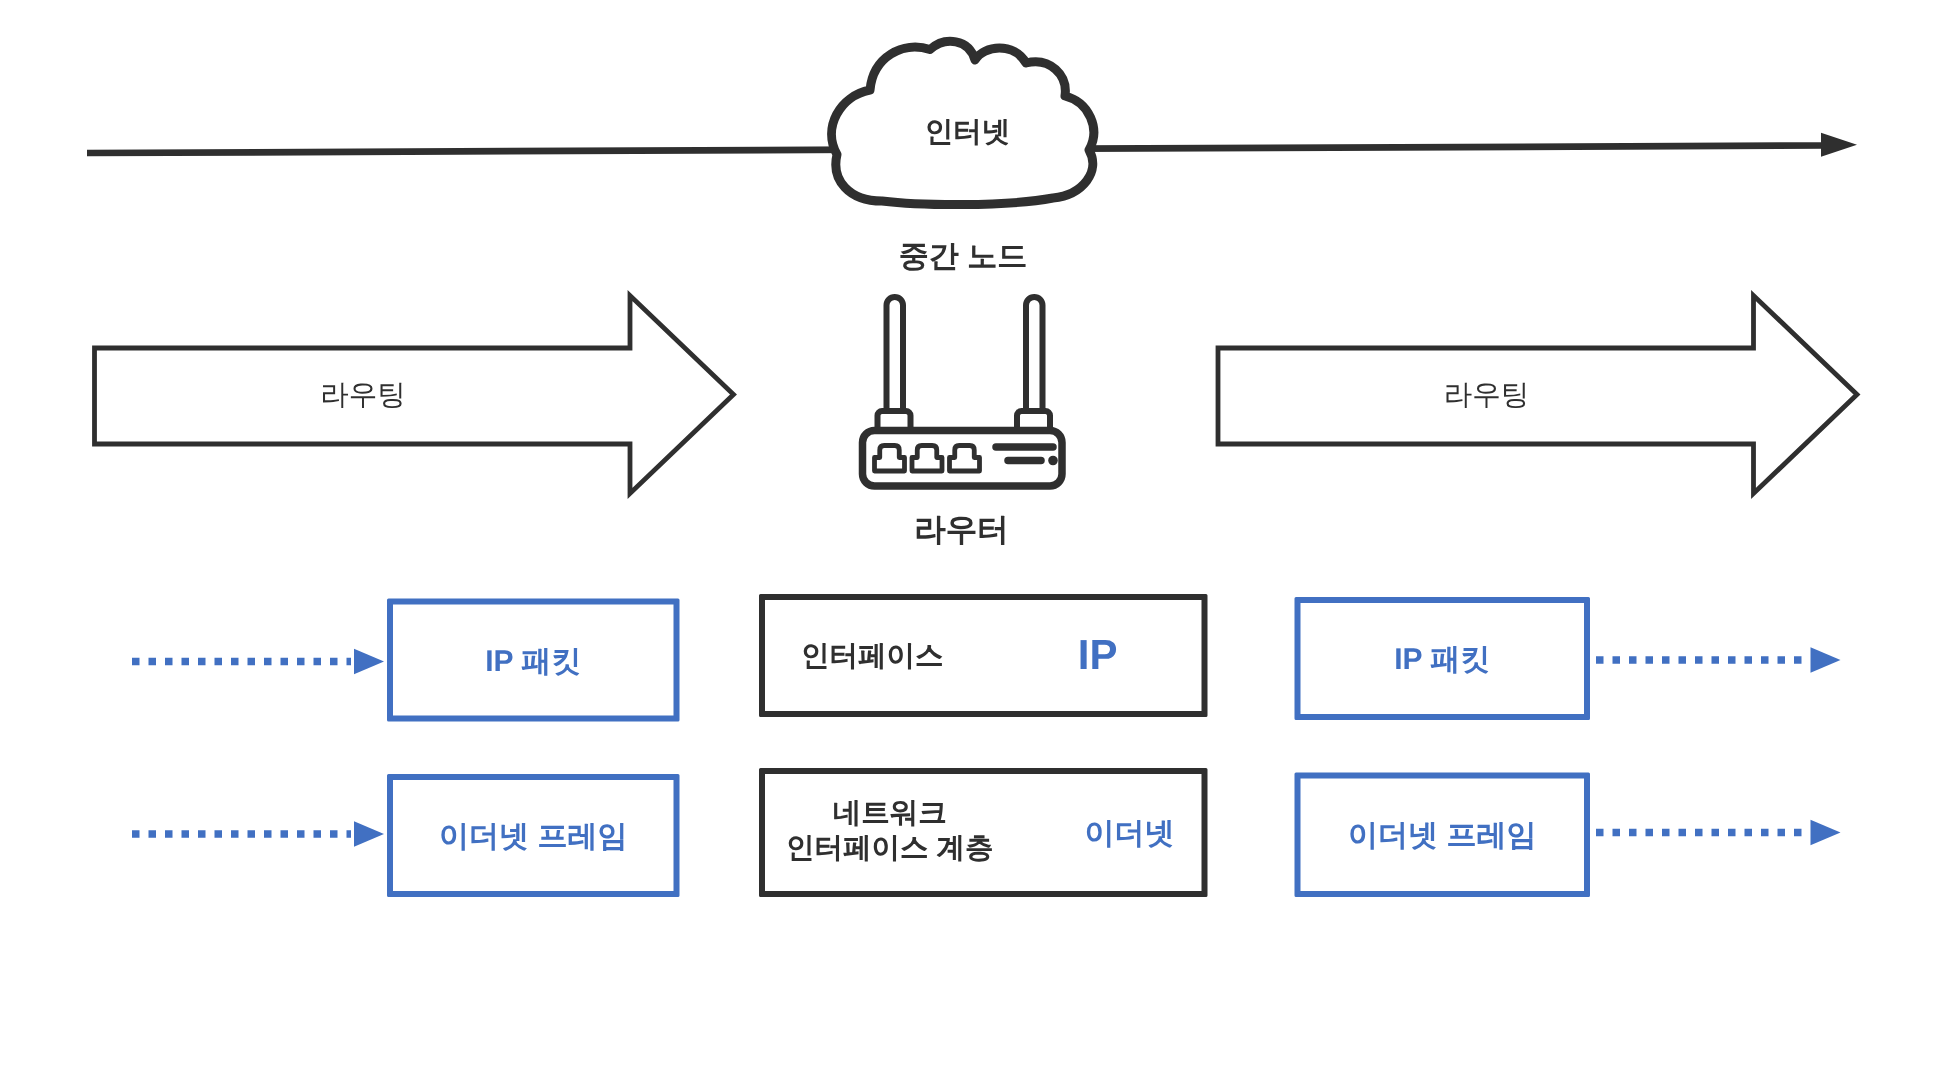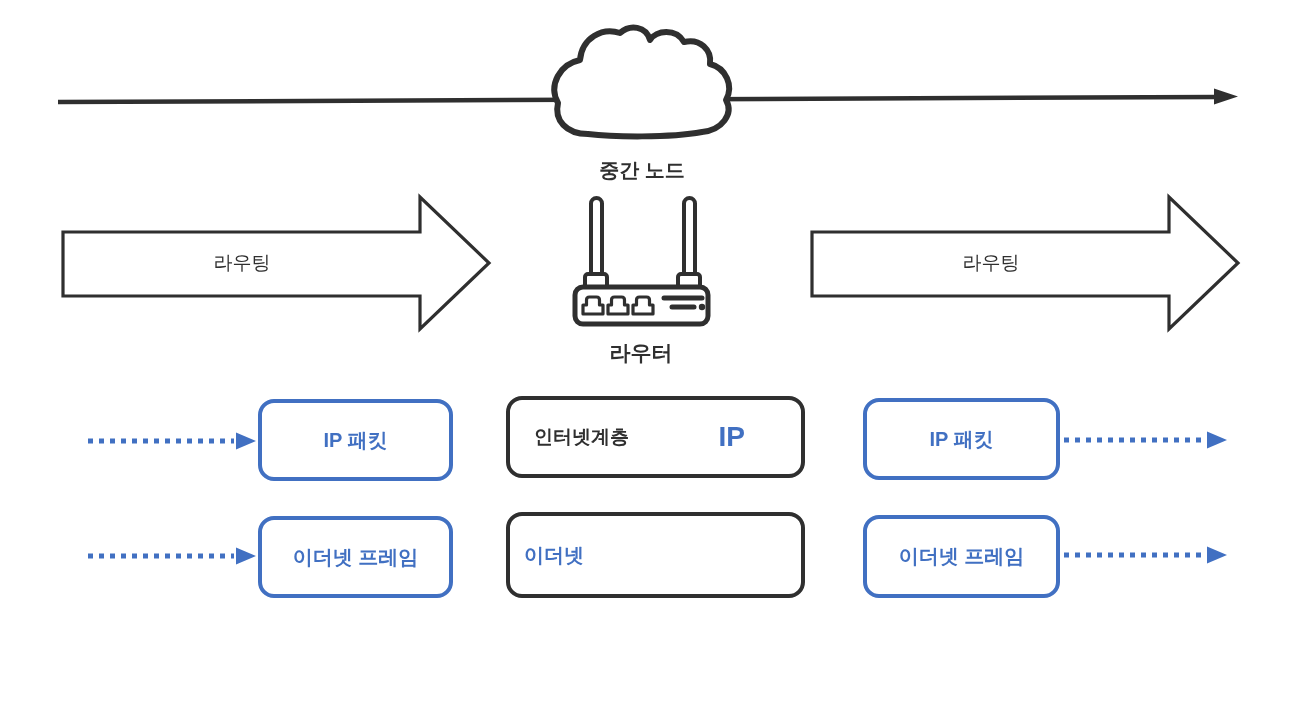--- a/index.html
+++ b/index.html
@@ -38,21 +38,21 @@
   .router-lbl  { left: 541px; top: 340px; width: 200px; height: 26px; font-size: 21px; font-weight: 600; }
   .routing-lbl { font-size: 19px; font-weight: 500; }
   .routing-left  { left: 63px;  top: 246px; width: 358px; height: 34px; }
   .routing-right { left: 812px; top: 246px; width: 358px; height: 34px; }
 
   
   .box {
     position: absolute;
     box-sizing: border-box;
     background: #ffffff;
-    border-radius: 16px;
+    border-radius: 1px;
     display: flex;
     align-items: center;
     justify-content: center;
   }
   .blue-box {
     border: 4px solid var(--blue, #4170c2);
     color: var(--blue, #4170c2);
     font-size: 20px;
     font-weight: 700;
   }
@@ -135,37 +135,42 @@
     <g>
       <line class="blue-stroke" stroke-width="5" stroke-dasharray="5 6" x1="1064" y1="440" x2="1205" y2="440"></line>
       <polygon class="blue-fill" points="1207,431.5 1227,440 1207,448.5"></polygon>
     </g>
     <g>
       <line class="blue-stroke" stroke-width="5" stroke-dasharray="5 6" x1="1064" y1="555" x2="1205" y2="555"></line>
       <polygon class="blue-fill" points="1207,546.5 1227,555 1207,563.5"></polygon>
     </g>
   </svg>
 
+  <div class="lbl cloud-lbl">인터넷</div>
   <div class="lbl router-lbl">라우터</div>
   <div class="lbl node-lbl">중간 노드</div>
   <div class="lbl routing-lbl routing-left">라우팅</div>
   <div class="lbl routing-lbl routing-right">라우팅</div>
 
   <div class="box blue-box b-left-ip">
     <span>IP 패킷</span>
   </div>
   <div class="box blue-box b-left-eth">
     <span>이더넷 프레임</span>
   </div>
 
   <div class="box dark-box b-center-ip">
-    <span class="layer-name">인터넷계층</span>
+    <span class="layer-name">인터페이스</span>
     <span class="proto proto-ip">IP</span>
   </div>
   <div class="box dark-box b-center-eth">
+    <span class="layer-name two-line">
+      <span>네트워크</span>
+      <span>인터페이스 계층</span>
+    </span>
     <span class="proto proto-eth">이더넷</span>
   </div>
 
   <div class="box blue-box b-right-ip">
     <span>IP 패킷</span>
   </div>
   <div class="box blue-box b-right-eth">
     <span>이더넷 프레임</span>
   </div>
 

